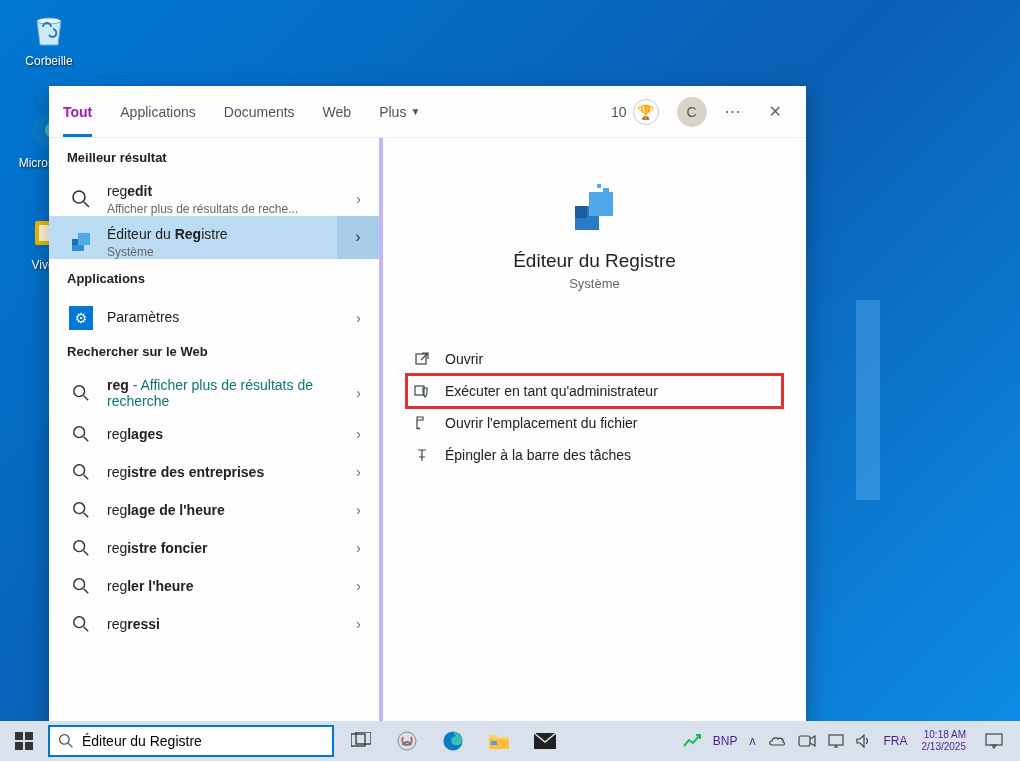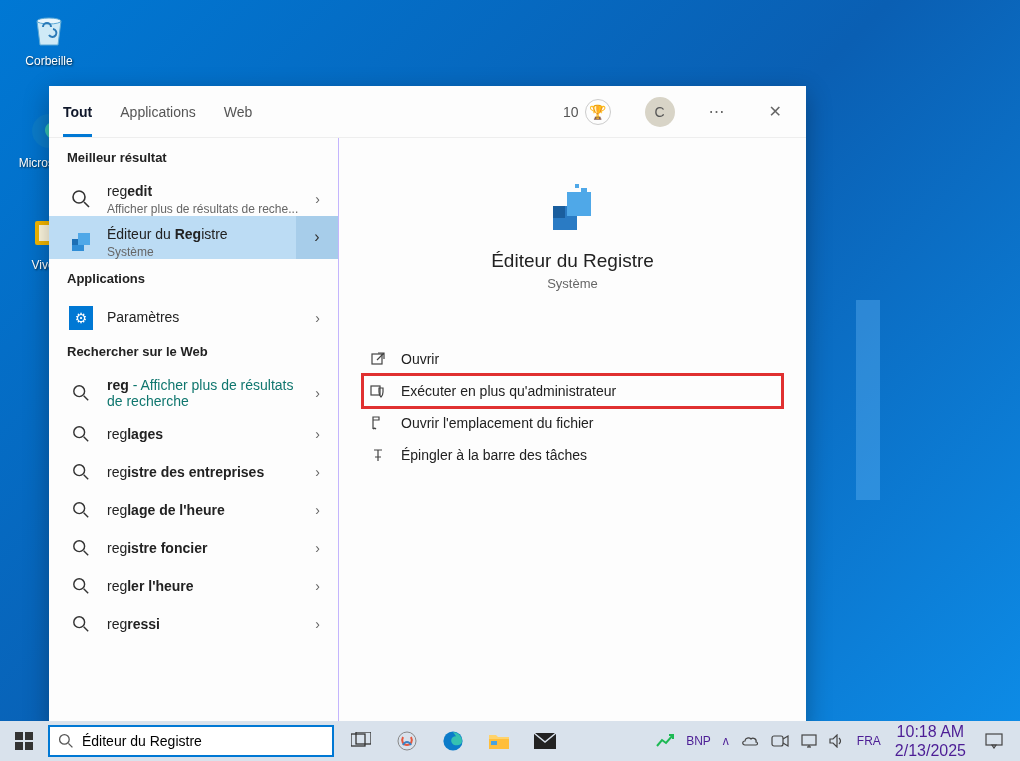--- a/index.html
+++ b/index.html
@@ -12,32 +12,32 @@
   .desktop-icon span { text-shadow: 1px 1px 2px rgba(0,0,0,.7); white-space: nowrap; }
 
   
   .start-accent { position: absolute; right: 140px; top: 300px; width: 24px; height: 200px; background: rgba(125,200,255,.3); }
 
   
   .search-panel { position: absolute; left: 49px; top: 86px; width: 757px; height: 644px; background: #fdfdfd; box-shadow: 0 8px 24px rgba(0,0,0,.3); display: flex; flex-direction: column; }
   .panel-header { height: 52px; display: flex; align-items: center; border-bottom: 1px solid #eee; padding: 0 10px 0 0; }
   .tabs { display: flex; height: 100%; }
   .tab { padding: 0 14px; display: flex; align-items: center; font-size: 14px; color: #555; position: relative; cursor: pointer; }
-  .tab.active { color: #0f172a; font-weight: 600; }
+  .tab.active { color: #a21caf; font-weight: 600; }
   .tab.active::after { content: ""; position: absolute; left: 14px; right: 14px; bottom: 0; height: 3px; background: #0078d4; }
   .tab .chev { margin-left: 4px; font-size: 10px; }
-  .header-right { margin-left: auto; display: flex; align-items: center; gap: 34px; padding-right: 6px; }
+  .header-right { margin-left: auto; display: flex; align-items: center; gap: 18px; padding-right: 6px; }
   .reward-badge { display: flex; align-items: center; gap: 6px; font-size: 14px; color: #555; }
   .reward-circle { width: 26px; height: 26px; border: 1px solid #ccc; border-radius: 50%; display: flex; align-items: center; justify-content: center; font-size: 14px; color: #666; }
   .avatar { width: 30px; height: 30px; border-radius: 50%; background: #d8d4c7; display: flex; align-items: center; justify-content: center; font-size: 14px; color: #555; }
   .more-dots { font-size: 16px; color: #666; letter-spacing: 2px; cursor: pointer; }
   .close-x { font-size: 16px; color: #666; cursor: pointer; padding: 4px 8px; }
 
   .panel-body { flex: 1; display: flex; overflow: hidden; }
-  .left-col { width: 290px; overflow-y: auto; border-right: 1px solid #c4b5fd; }
+  .left-col { width: 334px; overflow-y: auto; border-right: 4px solid #c4b5fd; }
   .right-col { flex: 1; padding: 24px 0 0 0; display:flex; flex-direction:column; align-items:center; }
 
   .section-label { font-size: 13px; font-weight: 600; color: #222; padding: 12px 18px 8px; }
 
   .result-row { display: flex; align-items: center; padding: 10px 10px 0 18px; cursor: pointer; position: relative; }
   .result-row.selected { background: #bcdcf4; }
   .result-row .ricon { width: 28px; height: 28px; display: flex; align-items: center; justify-content: center; flex-shrink: 0; margin-right: 12px; font-size: 16px; color: #333; }
   .result-row .rtext { flex: 1; min-width: 0; }
   .result-row .rtitle { font-size: 14px; color: #222; line-height: 1.2; }
   .result-row .rsub { font-size: 12px; color: #666; margin-top: 2px; white-space: nowrap; overflow: hidden; text-overflow: ellipsis; }
@@ -59,21 +59,21 @@
 
   
   .taskbar { position: absolute; left: 0; right: 0; bottom: 0; height: 40px; background: #d9e2ec; display: flex; align-items: center; }
   .tb-start { width: 48px; height: 100%; display: flex; align-items: center; justify-content: center; cursor: pointer; }
   .tb-search { width: 286px; height: 32px; margin-left: 0; border: 2px solid #0078d4; background: white; display: flex; align-items: center; padding: 0 8px; gap: 8px; }
   .tb-search input { border: none; outline: none; flex: 1; font-size: 14px; }
   .tb-icons { display: flex; align-items: center; height: 100%; margin-left: 4px; }
   .tb-icon { width: 46px; height: 100%; display: flex; align-items: center; justify-content: center; cursor: pointer; }
   .tray { margin-left: auto; display: flex; align-items: center; height: 100%; font-size: 12px; color: #4c1d95; }
   .tray-item { padding: 0 6px; height: 100%; display: flex; align-items: center; cursor: pointer; }
-  .clock { padding: 0 8px; text-align: center; line-height: 1.2; font-size:16px; }
+  .clock { padding: 0 8px; text-align: right; line-height: 1.2; font-size:10px; }
   .notif { width: 40px; display: flex; align-items: center; justify-content: center; }
 
   svg { display: block; }
 </style>
 </head>
 <body>
 
 <div class="desktop">
   <div class="desktop-icon" style="left:14px; top:8px;">
     <div class="ico">
@@ -110,21 +110,28 @@
 <div class="search-panel">
   <div class="panel-header">
     <div class="tabs">
       <div class="tab active">
           <span>Tout</span>
         </div>
       <div class="tab">
           <span>Applications</span>
         </div>
       <div class="tab">
+          <span>Documents</span>
+        </div>
+      <div class="tab">
           <span>Web</span>
+        </div>
+      <div class="tab">
+          <span>Plus</span>
+          <span class="chev">▼</span>
         </div>
     </div>
     <div class="header-right">
       <div class="reward-badge">
         <span>10</span>
         <div class="reward-circle">🏆</div>
       </div>
       <div class="avatar">
           <span>C</span>
         </div>
@@ -290,21 +297,21 @@
             </div>
           <span>Ouvrir</span>
         </div>
         <div class="action-row highlighted">
           <div class="aicon">
               <svg width="16" height="16" viewBox="0 0 16 16">
                 <rect x="1" y="3" width="9" height="9" fill="none" stroke="#444" stroke-width="1.2"></rect>
                 <path d="M9 5 L13 5 L13 9 C13 12 11 14 11 14 C11 14 9 12 9 9 Z" fill="none" stroke="#444" stroke-width="1.2"></path>
               </svg>
             </div>
-          <span>Exécuter en plus qu'administrateur</span>
+          <span>Exécuter en tant qu'administrateur</span>
         </div>
         <div class="action-row">
           <div class="aicon">
               <svg width="16" height="16" viewBox="0 0 16 16">
                 <path d="M3 2 L9 2 L9 5 L3 5 Z M3 5 L3 14 M3 14 C4 13 5 13 6 14" fill="none" stroke="#444" stroke-width="1.2"></path>
               </svg>
             </div>
           <span>Ouvrir l'emplacement du fichier</span>
         </div>
         <div class="action-row">

